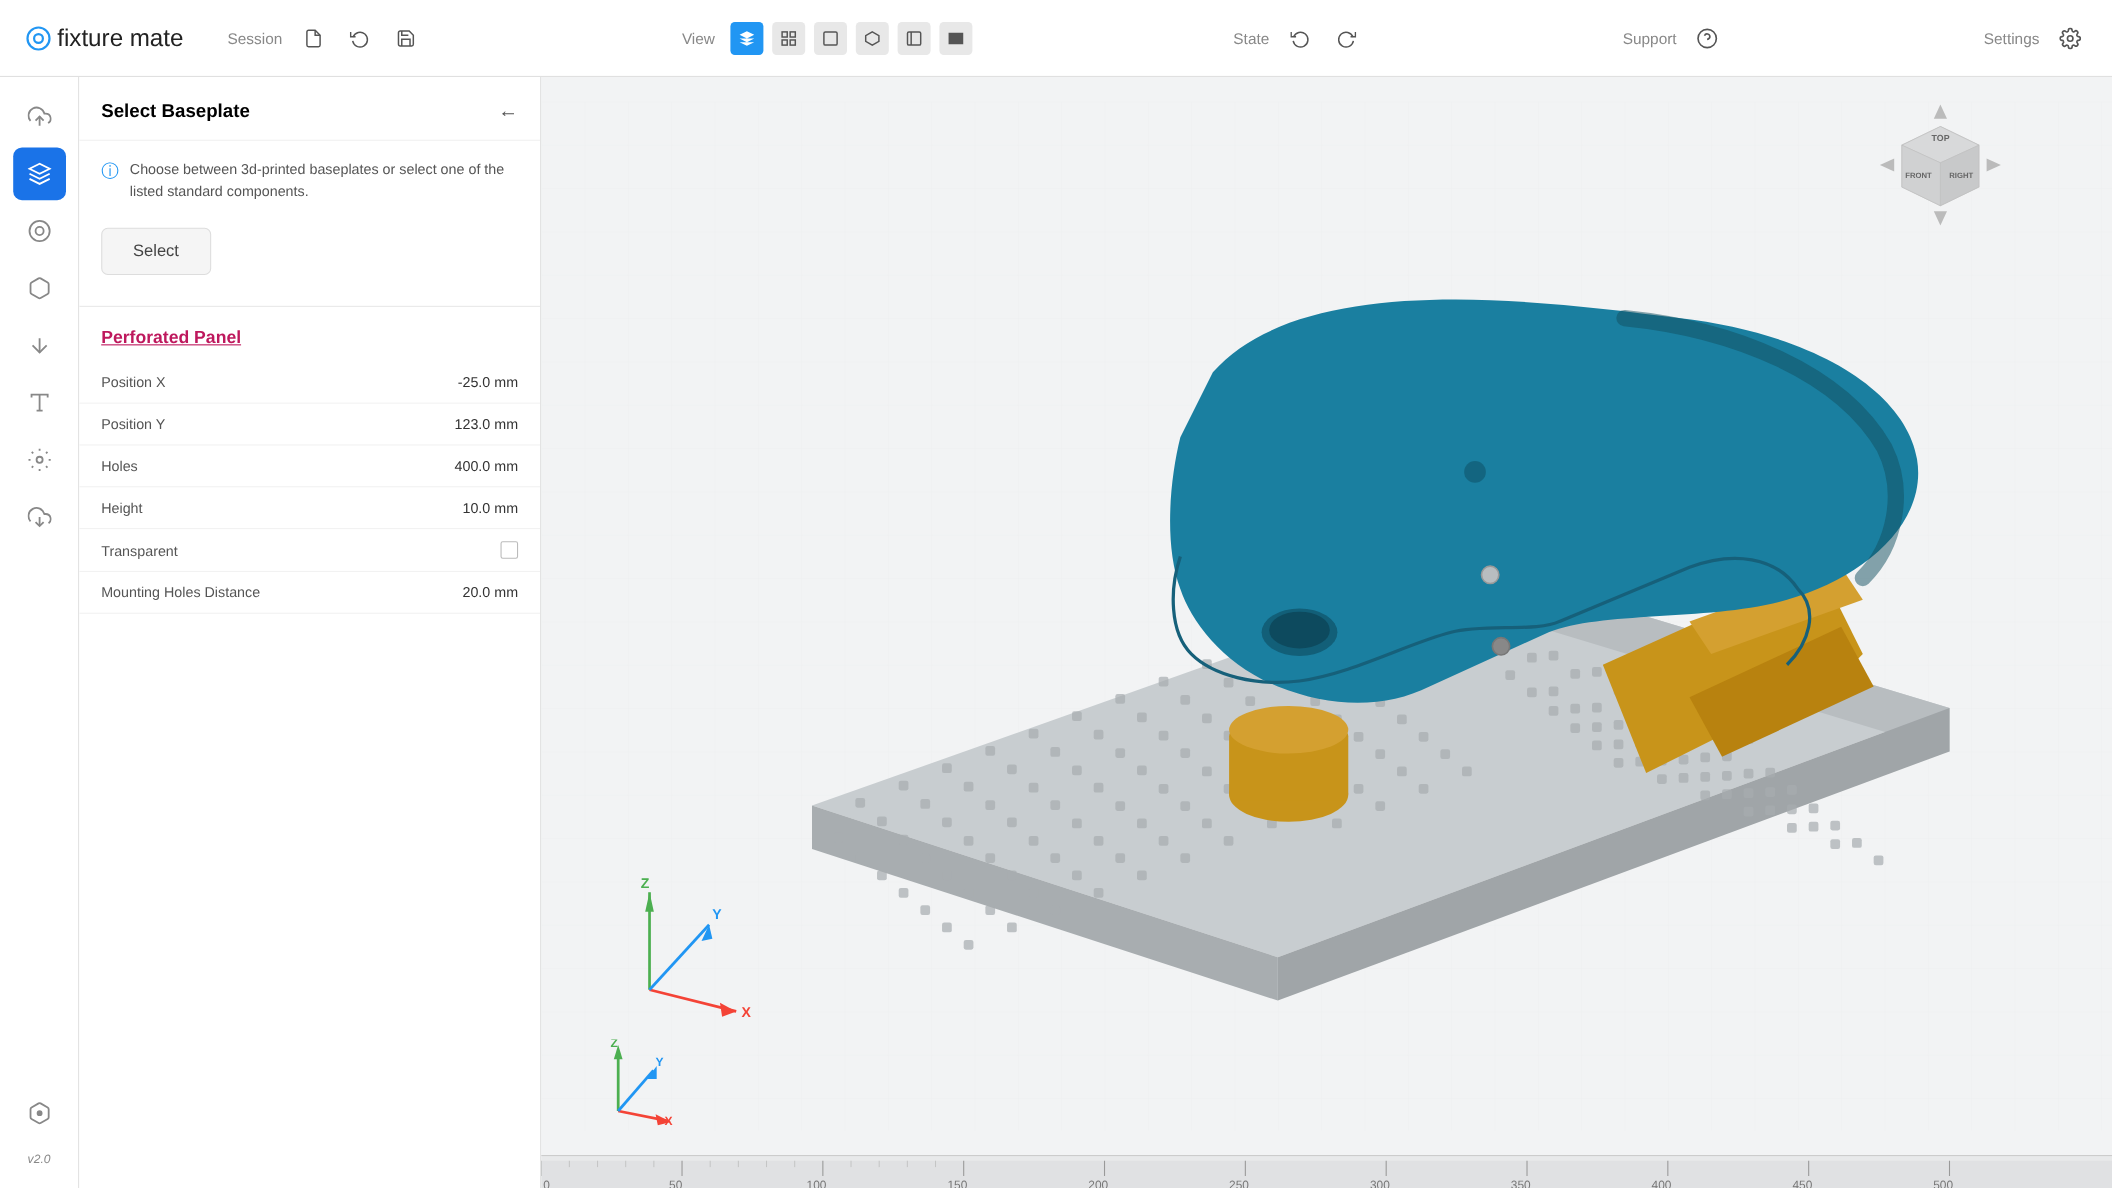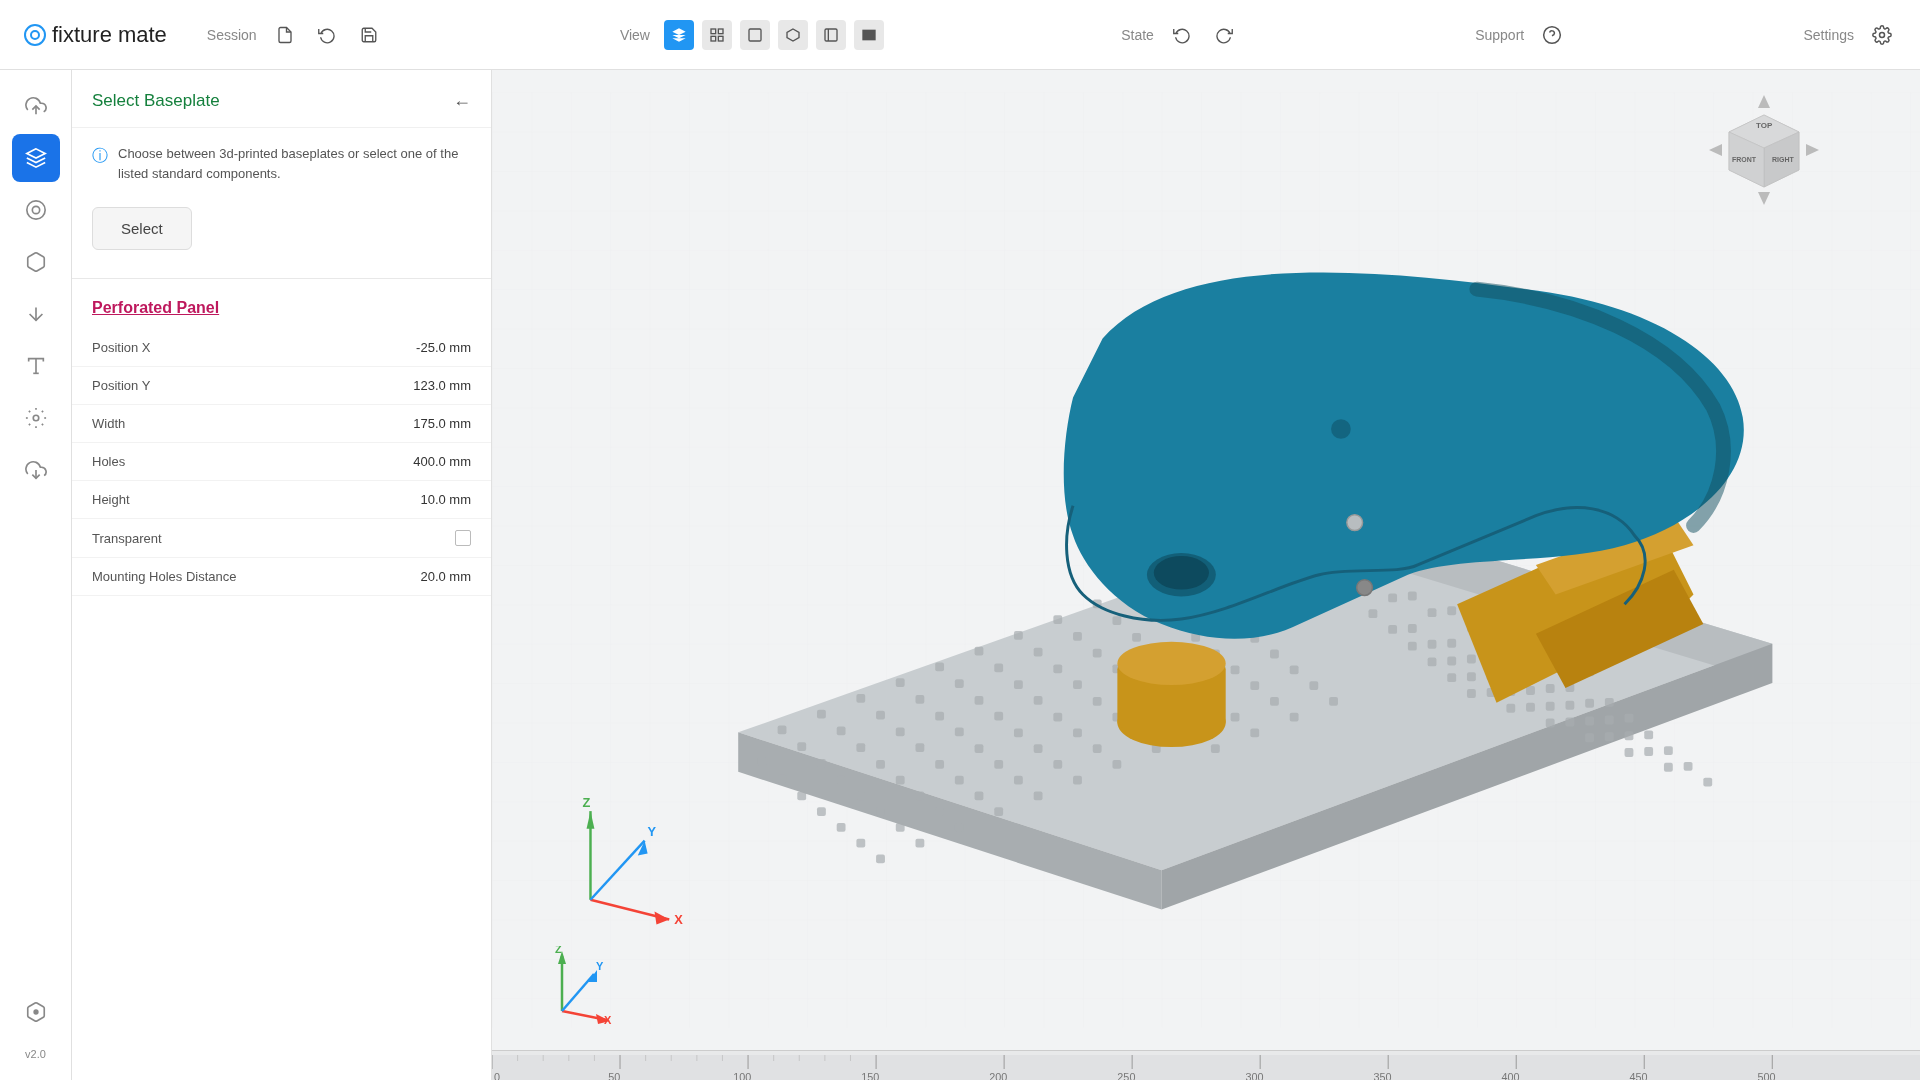--- a/index.html
+++ b/index.html
@@ -100,22 +100,22 @@
     }
     .panel-header {
       display: flex;
       align-items: center;
       justify-content: space-between;
       padding: 20px 20px 16px 20px;
       border-bottom: 1px solid #f0f0f0;
     }
     .panel-title {
       font-size: 17px;
-      font-weight: 400;
-      color: #15803d;
+      font-weight: 700;
+      color: #000000;
     }
     .panel-back {
       cursor: pointer;
       color: #555;
       font-size: 18px;
     }
     .panel-info {
       padding: 16px 20px;
       display: flex;
       gap: 10px;
@@ -384,21 +384,21 @@
           <path d="M20.88 18.09A5 5 0 0 0 18 9h-1.26A8 8 0 1 0 3 16.3"></path>
         </svg>
     </div>
     <div style="flex:1;"></div>
     <div class="sidebar-icon-item">
       <svg width="22" height="22" viewBox="0 0 24 24" fill="none" stroke="currentColor" stroke-width="1.8">
           <path d="M21 16V8a2 2 0 0 0-1-1.73l-7-4a2 2 0 0 0-2 0l-7 4A2 2 0 0 0 3 8v8a2 2 0 0 0 1 1.73l7 4a2 2 0 0 0 2 0l7-4A2 2 0 0 0 21 16z"></path>
           <circle cx="12" cy="12" r="2" fill="currentColor"></circle>
         </svg>
     </div>
-    <div style="padding: 8px 0; font-size: 11px; color: #888;">v2.0</div>
+    <div style="padding: 8px 0; font-size: 11px; color: #888; font-style: italic;">v2.0</div>
   </div>
 
   <div class="panel">
     <div class="panel-header">
       <span class="panel-title">Select Baseplate</span>
       <span class="panel-back">←</span>
     </div>
 
     <div class="panel-info">
       <span class="info-icon">ⓘ</span>
@@ -413,24 +413,20 @@
 
     <div id="prop-rows-container">
 
     <div class="prop-row">
           <span class="prop-label">Position X</span>
           <span class="prop-value">-25.0 mm</span>
         </div>
         <div class="prop-row">
           <span class="prop-label">Position Y</span>
           <span class="prop-value">123.0 mm</span>
-        </div>
-        <div class="prop-row">
-          <span class="prop-label">Width</span>
-          <span class="prop-value">175.0 mm</span>
         </div>
         <div class="prop-row">
           <span class="prop-label">Holes</span>
           <span class="prop-value">400.0 mm</span>
         </div>
         <div class="prop-row">
           <span class="prop-label">Height</span>
           <span class="prop-value">10.0 mm</span>
         </div>
         <div class="prop-row">

